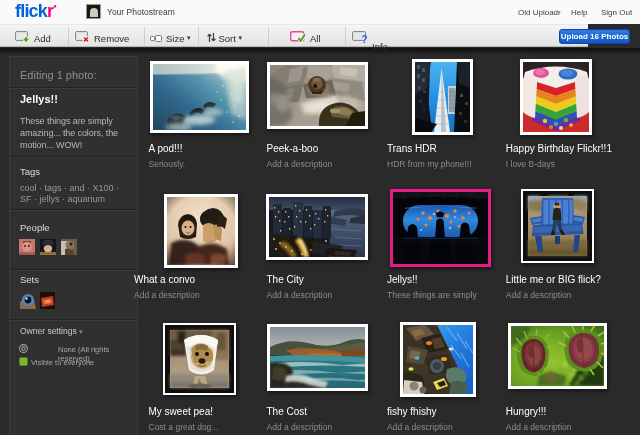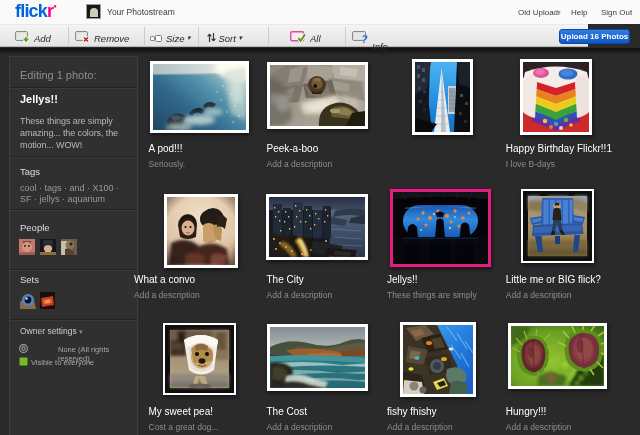--- a/index.html
+++ b/index.html
@@ -7,21 +7,21 @@
     font-family:"Liberation Sans", sans-serif; }
   .topbar { position:absolute; left:0; top:0; width:640px; height:24px; background:#fafafa; }
   .logo { position:absolute; left:15px; top:1px; font-size:18px; font-weight:bold; letter-spacing:-0.8px; }
   .logo .f { color:#0063dc;margin-top:34px; } .logo .r { color:#ff0084; }
   .logo sup { font-size:6px; color:#ff0084; vertical-align:9px; }
   .avatar { position:absolute; left:86px; top:4px; width:15px; height:15px; background:#181818; border:1px solid #999; }
   .avatar i { position:absolute; left:3px; top:3px; width:8px; height:9px; background:#cfcabd; border-radius:4px 4px 0 0; display:block;}
   .ps { position:absolute; left:107px; top:7px; font-size:8.5px; color:#3a3a3a; }
   .tl { position:absolute; top:8px; font-size:8px; color:#3a3a3a; }
   .toolbar { position:absolute; left:0; top:24px; width:588px; height:23px;
-    background:linear-gradient(#f4f4f4,#e3e3e3); border-top:1px solid #e8e8e8; border-bottom:1px solid #b5b5b5;font-style:italic; }
+    background:linear-gradient(#f4f4f4,#e3e3e3); border-top:1px solid #e8e8e8; border-bottom:1px solid #b5b5b5; }
   .tb { position:absolute; font-size:9.5px; color:#2a2a2a; }
   .tbi { position:absolute; font-size:0; line-height:0; }
   .sep { position:absolute; top:2px; width:1px; height:18px; background:#cccccc; }
   .caret { position:absolute; font-size:7px; color:#333; }
   .upload { position:absolute; left:559px; top:29px; width:71px; height:15px; white-space:nowrap;
     background:linear-gradient(#2f7de0,#1257c8); border:1px solid #0d47a8; border-radius:3px;
     color:#fff; font-size:8px; font-weight:bold; text-align:center; line-height:13px; }
   .content { position:absolute; left:0; top:48px; width:640px; height:387px; background:#2a2a2a; }
   .shadow { position:absolute; left:0; top:0; width:640px; height:7px; background:linear-gradient(#0e0e0e,#2a2a2a); }
   
@@ -253,20 +253,24 @@
 <polygon points="42,0 55,0 55,70 39,70" fill="#0a0d12"></polygon>
 <polygon points="42,0 55,0 55,26 44,22" fill="#1b212b"></polygon>
 <g fill="#4e4a38">
           <rect x="45" y="32" width="3" height="3"></rect>
           <rect x="50" y="40" width="3" height="3" fill="#423e2e"></rect>
 <rect x="44" y="50" width="3" height="3" fill="#36322a"></rect>
           <rect x="49" y="58" width="3" height="3" fill="#2c2822"></rect>
         </g>
 <polygon points="0,56 22,62 16,70 0,70" fill="#080a0e"></polygon>
 </svg></div>
+<div class="cell" style="left:387px; top:95.5px;">
+      <div class="t">Trans HDR</div>
+      <div class="d">HDR from my phone!!!</div>
+    </div>
 <div class="ph " style="left:519.8px; top:10.700000000000003px;"><svg width="66" height="70" viewBox="0 0 66 70" preserveAspectRatio="none">
         <defs>
           <filter id="p4c" x="-20%" y="-20%" width="140%" height="140%">
             <feGaussianBlur stdDeviation="0.6"></feGaussianBlur>
           </filter>
         </defs>
 <rect width="66" height="70" fill="#2e2228"></rect>
 <rect x="0" y="46" width="66" height="24" fill="#b81f28"></rect>
 <path d="M2 10 Q33 -1 64 10 L66 20 V46 Q33 62 0 46 V20 Z" fill="#f4eeea"></path>
 <path d="M0 46 Q33 60 66 46 V70 H0 Z" fill="#cd2a2c"></path>

